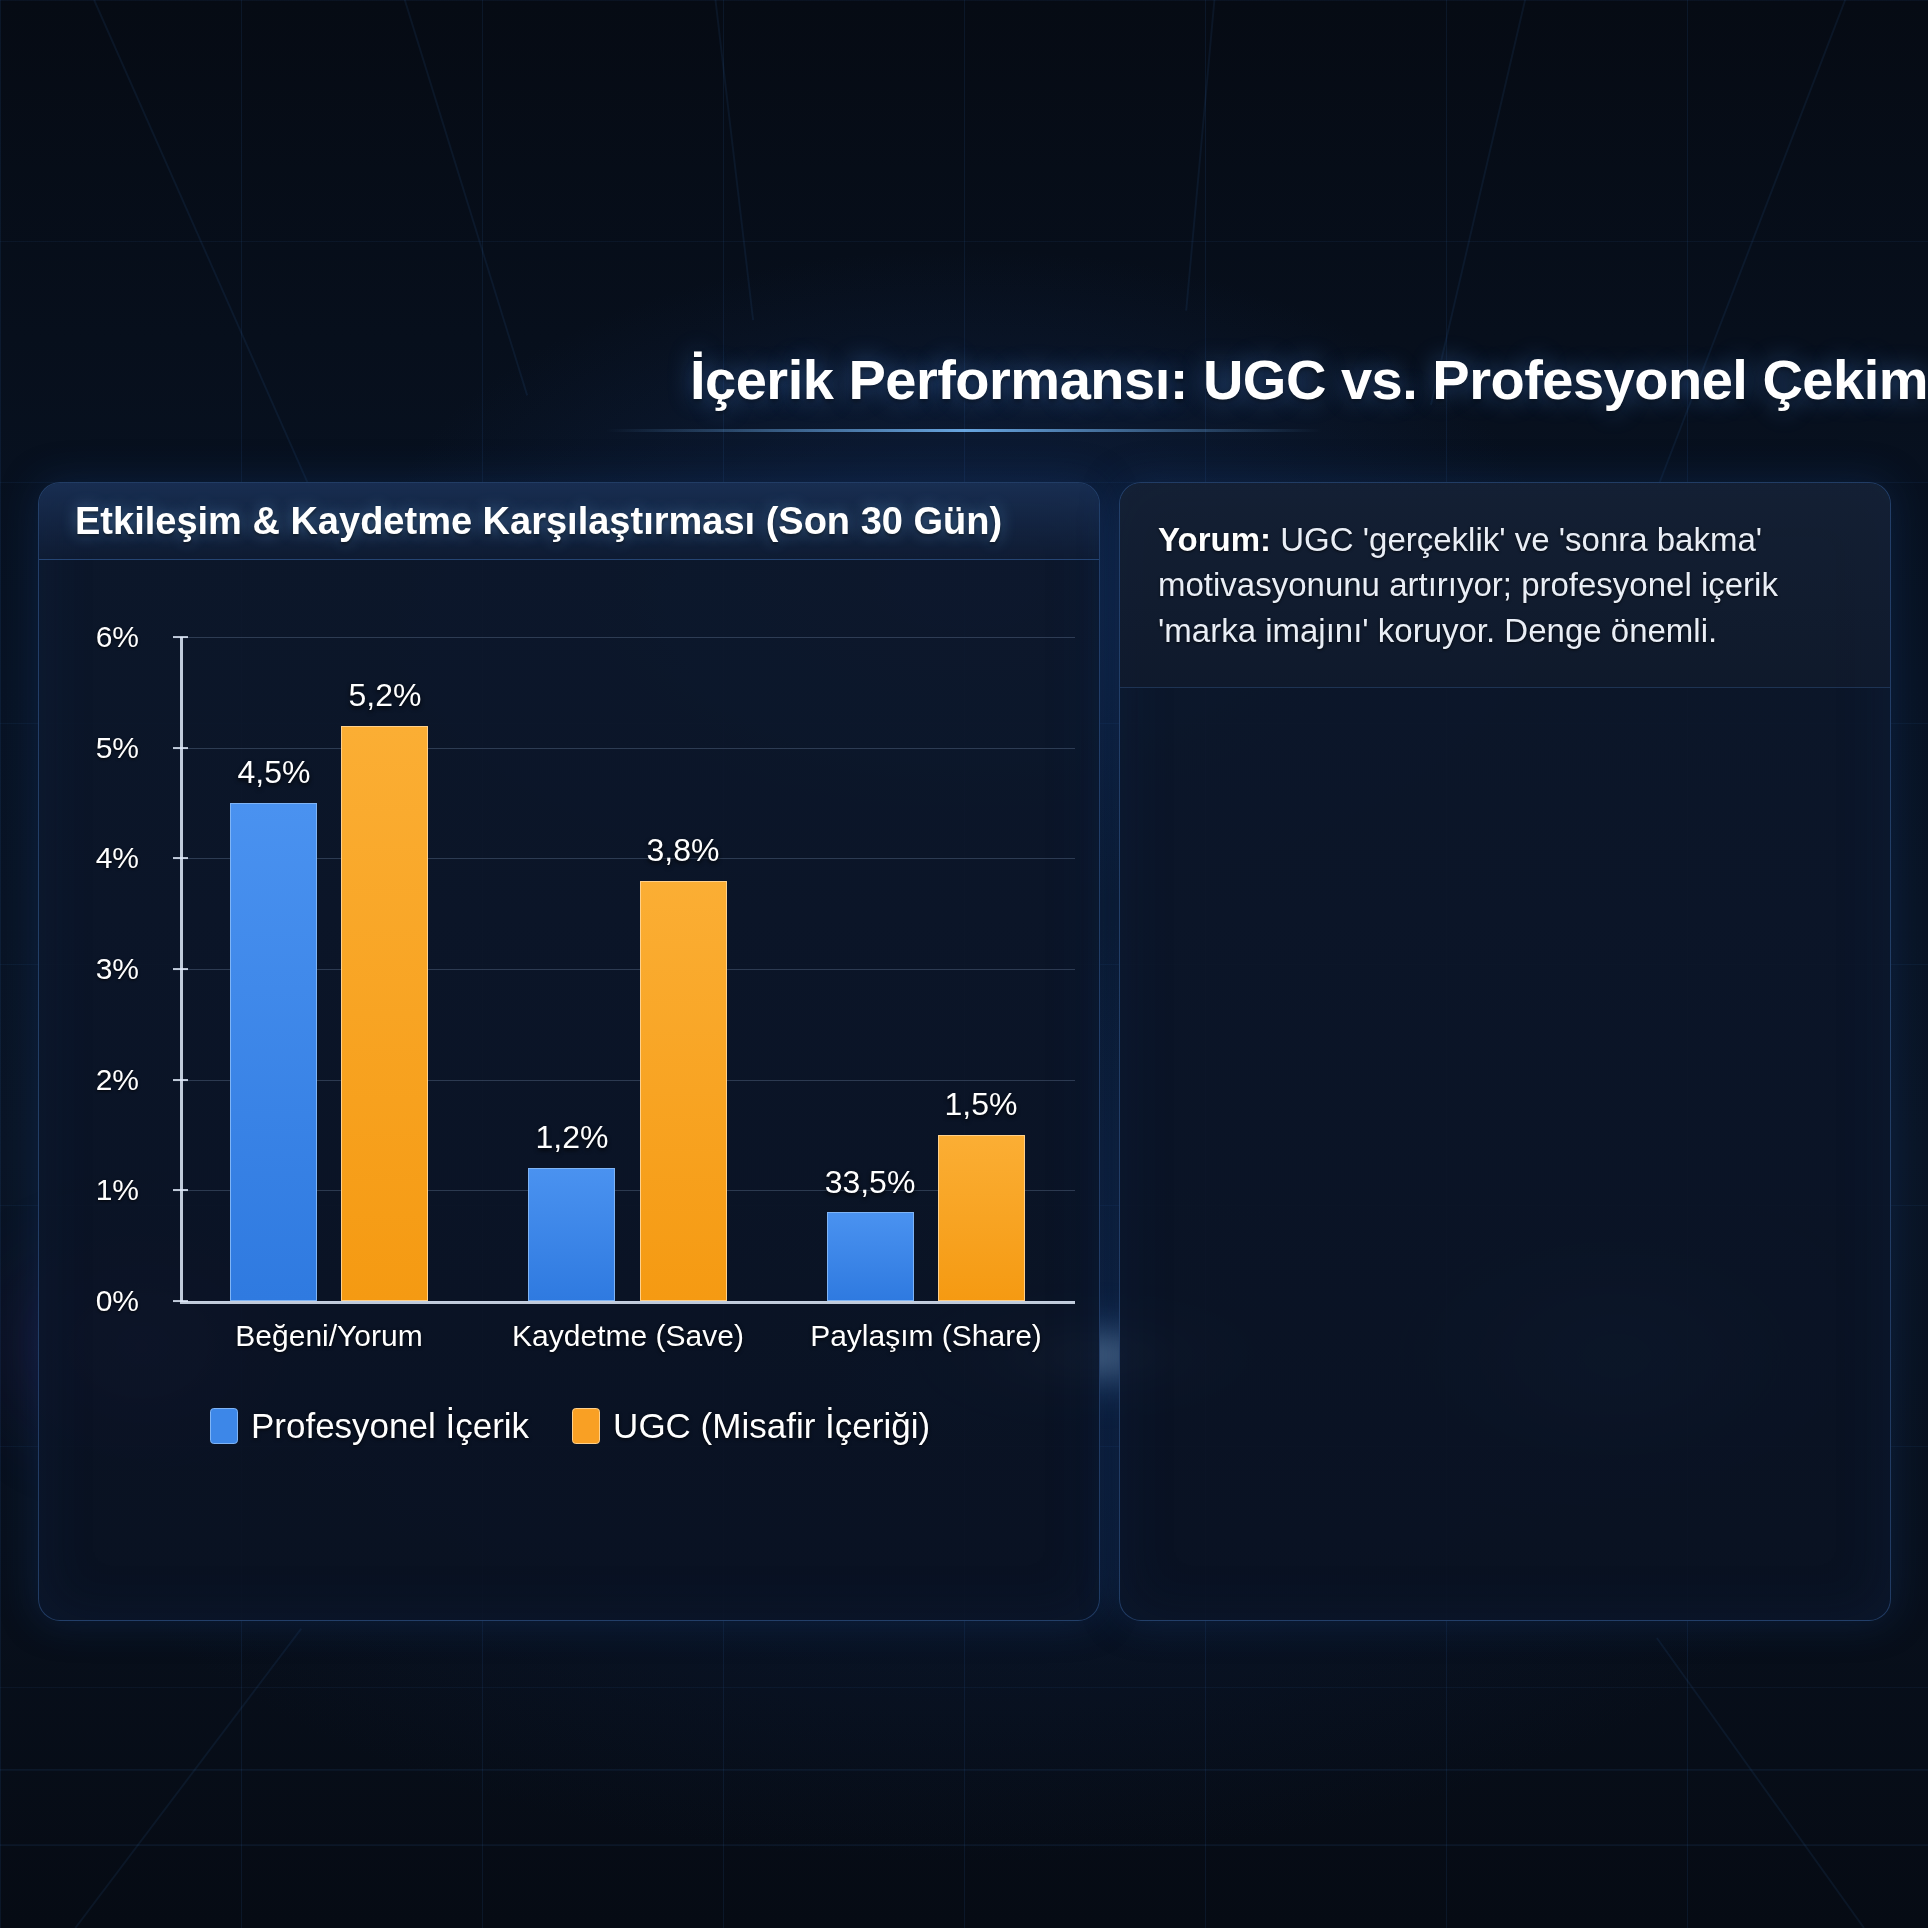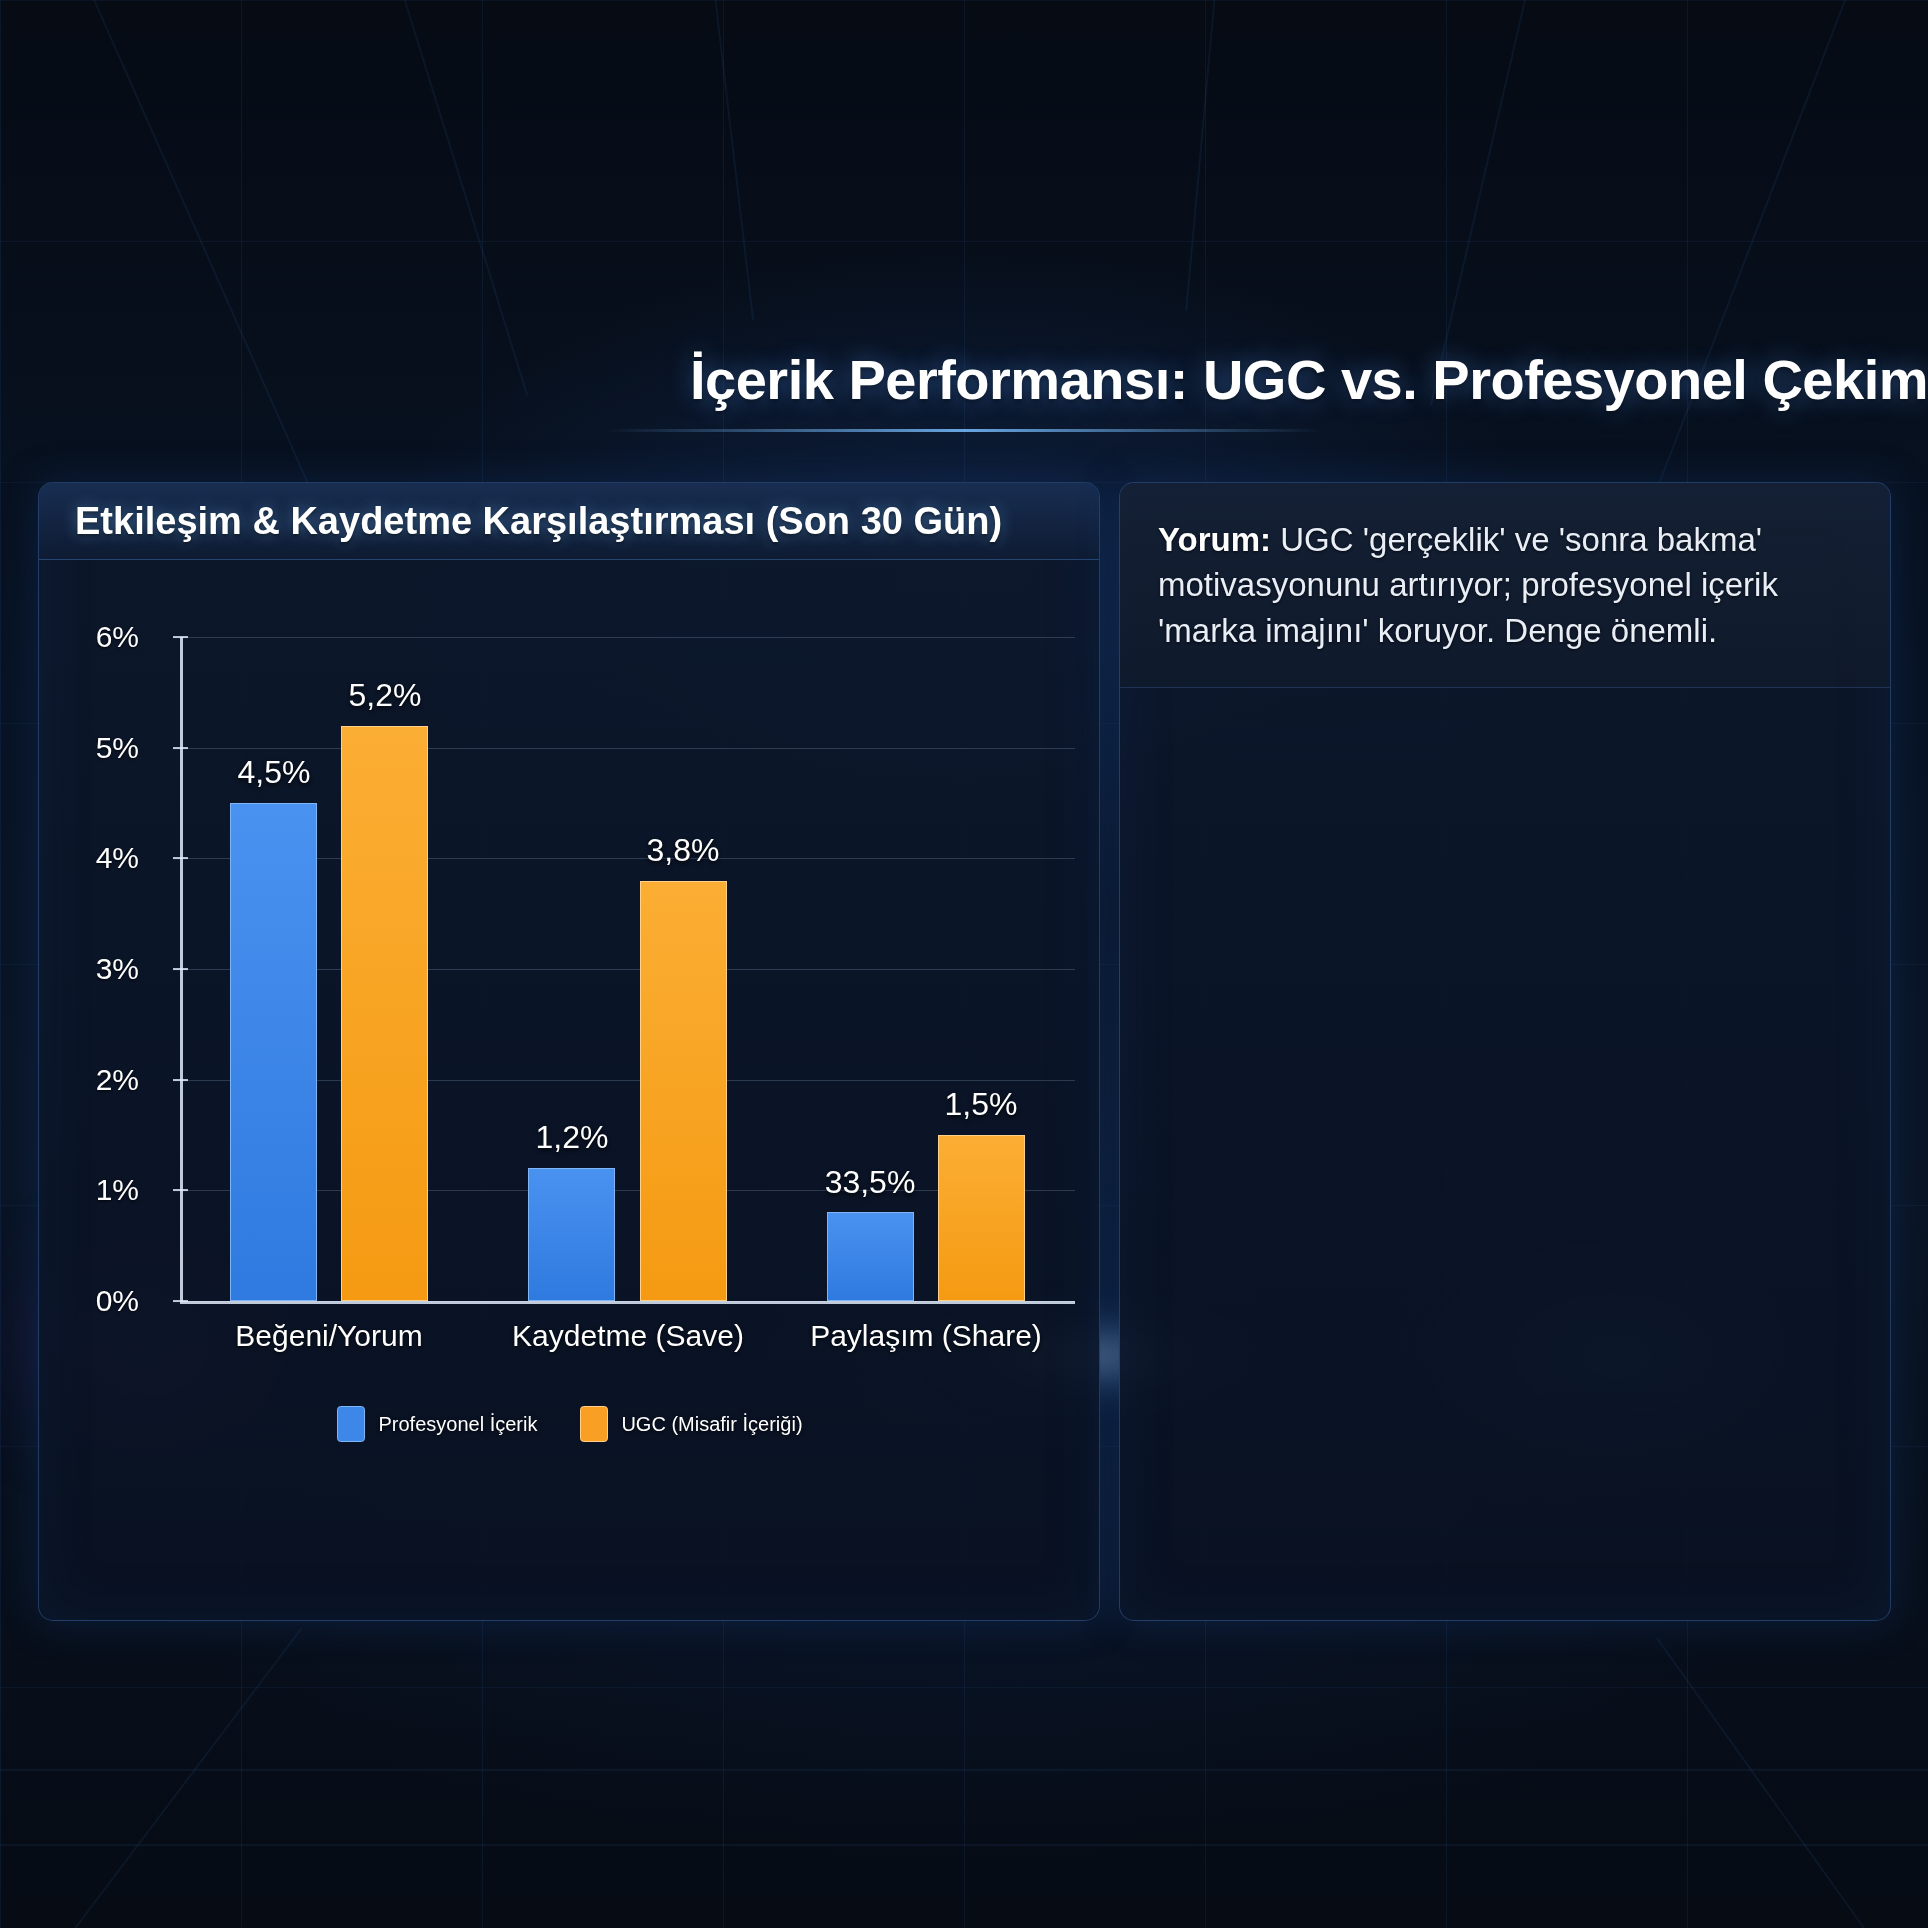--- a/index.html
+++ b/index.html
@@ -72,21 +72,21 @@
     transform: translateX(-50%);
     width: 716px; height: 2.8px;
     background: linear-gradient(90deg, rgba(60,140,230,0) 0%, rgba(120,190,255,0.85) 50%, rgba(60,140,230,0) 100%);
   }
 
   
   .panel {
     position: absolute;
     background: linear-gradient(180deg, rgba(13,24,44,0.92) 0%, rgba(10,18,34,0.92) 100%);
     border: 0.9px solid rgba(70,125,200,0.40);
-    border-radius: 15px;
+    border-radius: 22px;
     box-shadow: 0 0 38px rgba(20,60,120,0.35), inset 0 0 56px rgba(20,50,100,0.20);
     overflow: hidden;
   }
   #chart-panel { left: 38px;   top: 482px; width: 1062px; height: 1139px; }
   #kpi-panel   { left: 1119px; top: 482px; width: 772px;  height: 1139px; }
 
   .panel-header {
     height: 77px;
     display: flex; align-items: center;
     background: linear-gradient(180deg, rgba(28,52,92,0.75) 0%, rgba(16,30,56,0.55) 100%);
@@ -183,21 +183,21 @@
     position: absolute;
     top: 923px; left: 0; width: 1062px;
     display: flex; justify-content: center; align-items: center;
     gap: 43px;
   }
   .legend-item { display: flex; align-items: center; gap: 13px; }
   .legend-swatch { width: 28px; height: 36px; border-radius: 3.8px; }
   .legend-swatch.pro { background: #3d87e8; border: 0.9px solid #7fb4f5; }
   .legend-swatch.ugc { background: #f9a024; border: 0.9px solid #ffd08a; }
   .legend-text {
-    font-size: 20px; color: #ffffff; white-space: nowrap;
+    font-size: 35px; color: #ffffff; white-space: nowrap;
     text-shadow: 0 0.9px 3.8px rgba(0,0,0,0.8);
     text-align: right;
   }
 
   
   #kpi-list {
     position: relative;
     padding: 0;
   }
   .kpi-card {

